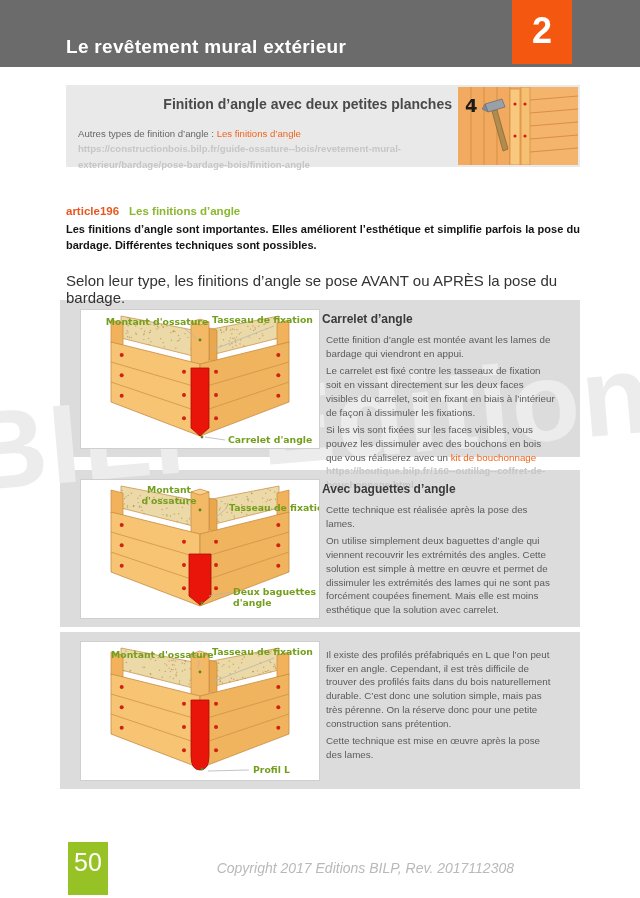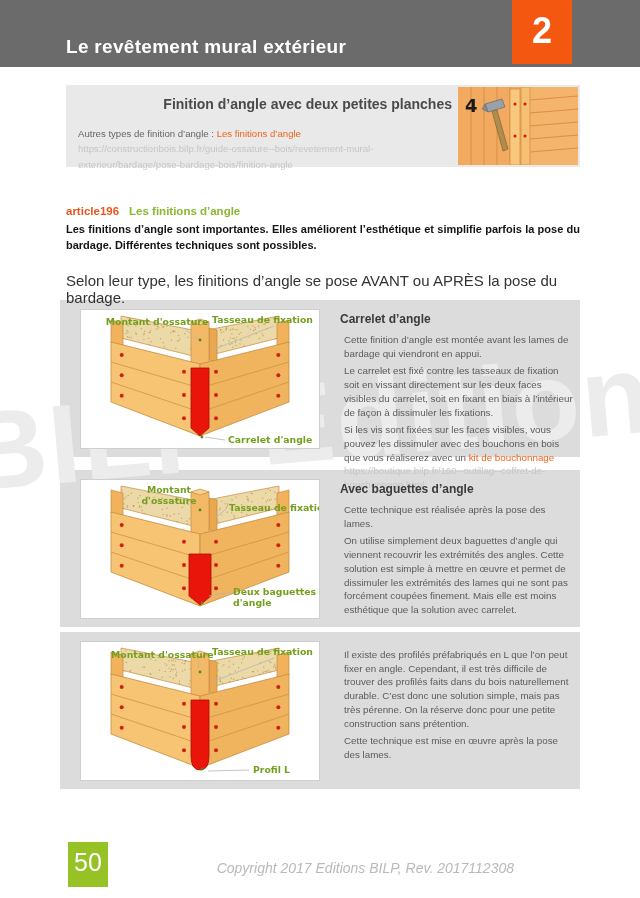--- a/index.html
+++ b/index.html
@@ -25,27 +25,27 @@
   .article-tag{color:#e8571f;text-align:right;}
   .article-heading-text{color:#8ab82e;margin-left:10px;}
   .intro{position:absolute;left:66px;top:222px;width:514px;font-size:11px;font-weight:bold;color:#141414;
     line-height:1.45;text-align:justify;z-index:2;}
   .note{position:absolute;left:66px;top:272px;width:514px;font-size:15px;color:#333;z-index:2;}
   
   .block{position:absolute;left:60px;width:520px;height:157px;background:#dcdcdc;}
   .block-1{top:300px;} .block-2{top:470px;} .block-3{top:632px;}
   .block-figure{position:absolute;left:20px;top:9px;width:238px;height:138px;background:#fdba74;border:1px solid #cfcfcf;z-index:2;}
   .block-figure svg{display:block;}
-  .block-text{position:absolute;left:280px;top:12px;width:238px;z-index:2;}
+  .block-text{position:absolute;left:262px;top:12px;width:238px;z-index:2;}
   .block-title{font-size:12px;font-weight:bold;color:#3a3a3a;margin:0 0 7px 0;}
   .block-body p{margin:4px;font-size:9.8px;line-height:1.4;color:#5b5b5b;}
   .run-link{color:#f2641c;}
-  .run-url{color:#c6c6c6;overflow-wrap:anywhere;}
+  .run-url{color:#c6c6c6;overflow-wrap:anywhere;font-weight:bold;}
   
-  .page-number-box{position:absolute;left:68px;top:842px;width:40px;height:45px;background:#97c226;}
+  .page-number-box{position:absolute;left:68px;top:842px;width:40px;height:53px;background:#97c226;}
   .page-number{display:block;text-align:center;margin-top:6px;font-size:25px;color:#fff;}
   .copyright{position:absolute;right:126px;top:860px;font-size:14px;color:#b9b9b9;font-style:italic;}
 </style>
 </head>
 <body>
 
 <div class="header">
   <div class="header-title">Le revêtement mural extérieur</div>
   <div class="chapter-badge">2</div>
 </div>

